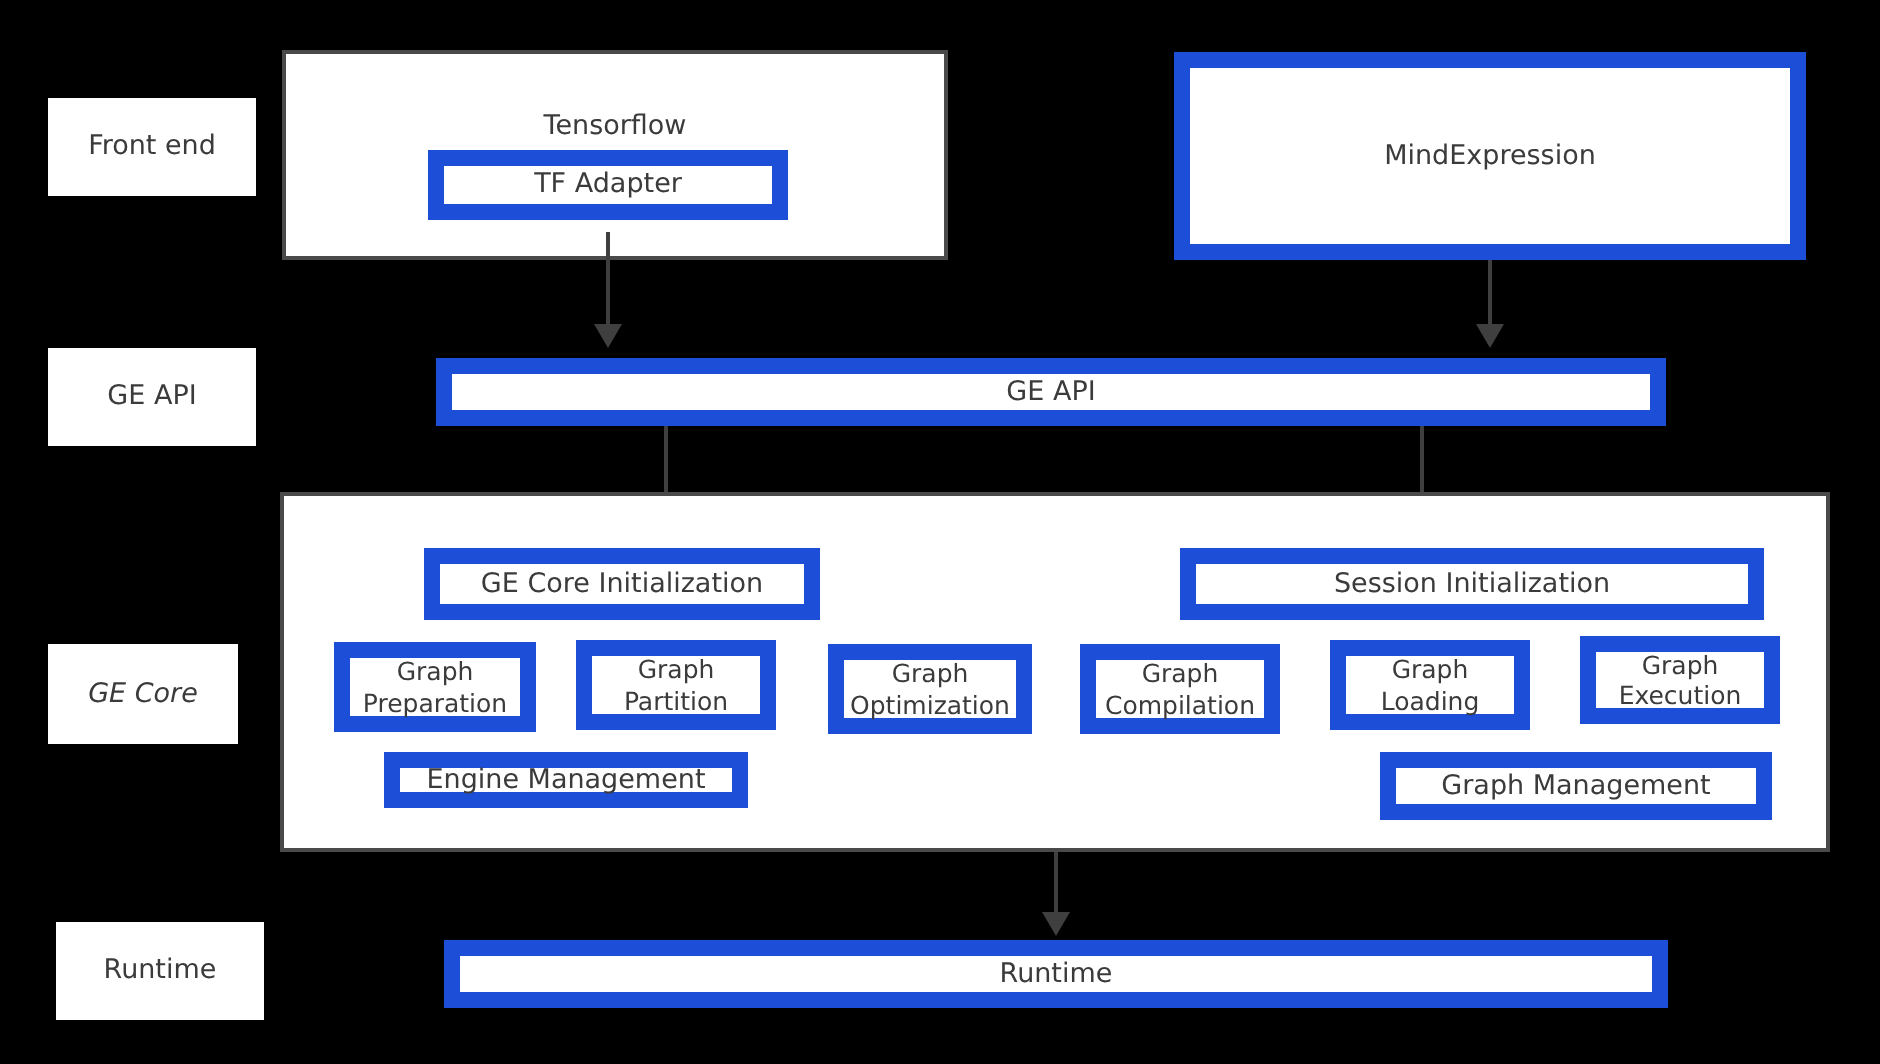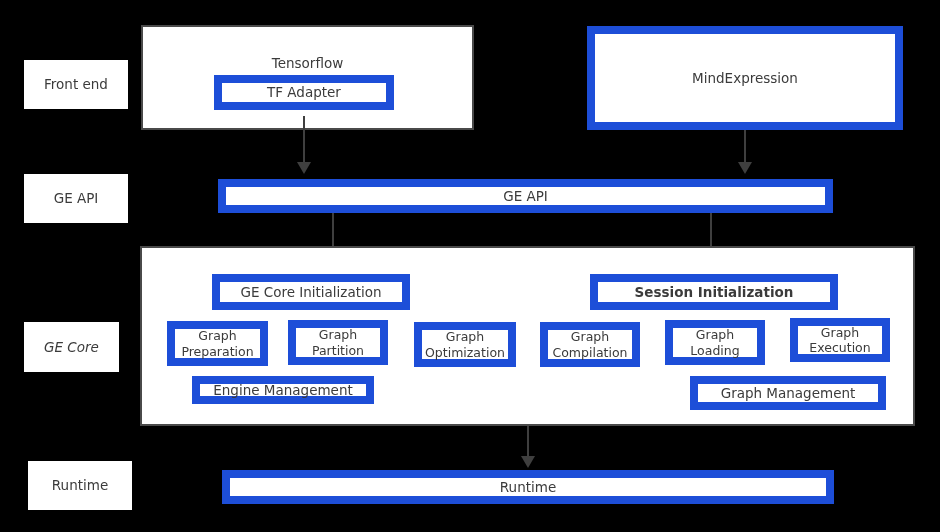--- a/index.html
+++ b/index.html
@@ -65,21 +65,21 @@
     border-left: 7px solid transparent;
     border-right: 7px solid transparent;
     border-top: 12px solid #3f3f3f;
   }
 </style>
 </head>
 <body>
 
 <div id="canvas">
 
-  <div class="box layer-label" style="left:24px; top:49px; width:104px; height:49px;margin-top:11px;">Front end</div>
+  <div class="box layer-label" style="left:24px; top:49px; width:104px; height:49px;">Front end</div>
 
   <div class="box layer-label" style="left:24px; top:174px; width:104px; height:49px;">GE API</div>
 
   <div class="box layer-label" style="left:24px; top:322px; width:95px; height:50px;font-style:italic;">GE Core</div>
 
   <div class="box layer-label" style="left:28px; top:461px; width:104px; height:49px;">Runtime</div>
 
   <div class="box outlined outer-panel" style="left:141px; top:25px; width:333px; height:105px;">
     <div class="panel-title" style="left:0; top:28px; width:100%;">Tensorflow</div>
   </div>
@@ -99,21 +99,21 @@
   <div class="conn vline" style="left:332px; top:213px; height:50px;"></div>
   <div class="arrowhead" style="left:326px; top:261px;"></div>
 
   <div class="conn vline" style="left:710px; top:213px; height:50px;"></div>
   <div class="arrowhead" style="left:704px; top:261px;"></div>
 
   <div class="box outlined outer-panel" style="left:140px; top:246px; width:775px; height:180px;"></div>
 
   <div class="box outlined wide" style="left:212px; top:274px; width:198px; height:36px;">GE Core Initialization</div>
 
-  <div class="box outlined wide" style="left:590px; top:274px; width:248px; height:36px;font-weight:bold;">Session Initialization</div>
+  <div class="box outlined wide" style="left:590px; top:274px; width:292px; height:36px;">Session Initialization</div>
 
   <div class="box outlined sub" style="left:167px; top:321px; width:101px; height:45px;">Graph
 Preparation</div>
 
   <div class="box outlined sub" style="left:288px; top:320px; width:100px; height:45px;">Graph
 Partition</div>
 
   <div class="box outlined sub" style="left:414px; top:322px; width:102px; height:45px;">Graph
 Optimization</div>
 

